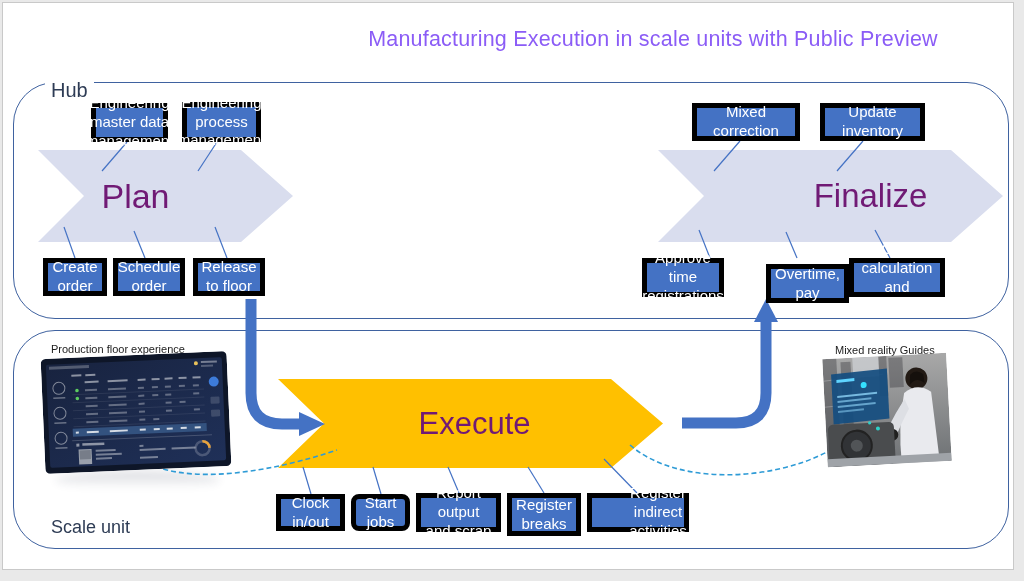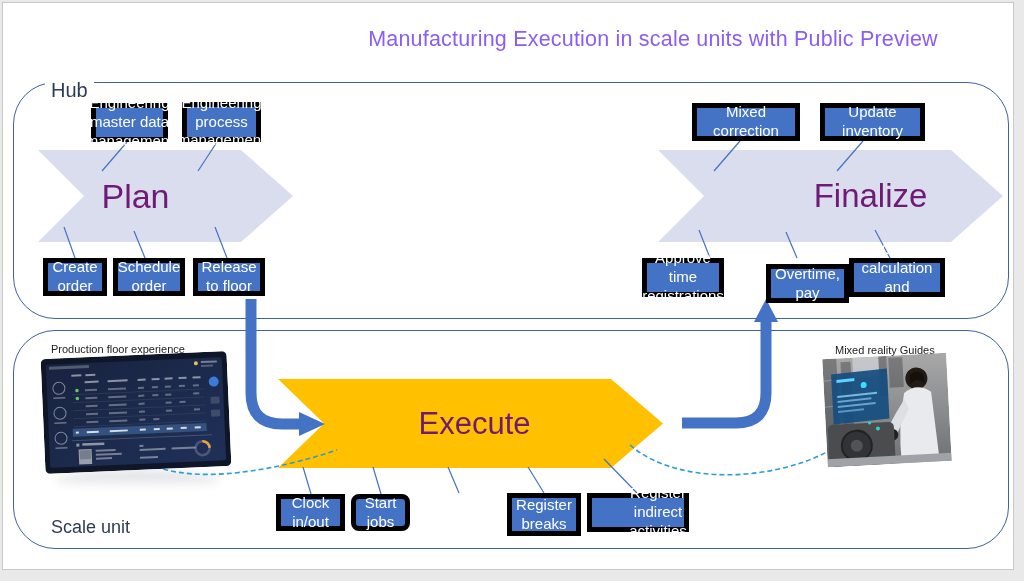--- a/index.html
+++ b/index.html
@@ -110,20 +110,21 @@
   <div class="bluebox" id="b-so" style="background:#4472C4">Schedule order</div>
   <div class="bluebox" id="b-rf" style="background:#4472C4">Release to floor</div>
   <div class="bluebox" id="b-tc" style="background:#4472C4">Mixed correction</div>
   <div class="bluebox" id="b-ui" style="background:#4472C4">Update inventory</div>
   <div class="bluebox" id="b-atr" style="background:#4472C4">Approve time registrations</div>
   <div class="bluebox" id="b-op" style="background:#4472C4">Overtime, pay</div>
   <div class="bluebox" id="b-cca" style="background:#4472C4">Cost calculation and accounting</div>
 
   <div class="bluebox" id="b-ci" style="background:#4472C4">Clock in/out</div>
   <div class="bluebox" id="b-sj" style="background:#4472C4">Start jobs</div>
+  <div class="bluebox" id="b-ro" style="background:#4472C4">Report output and scrap</div>
   <div class="bluebox" id="b-rb" style="background:#4472C4">Register breaks</div>
   <div class="bluebox" id="b-ri" style="background:#4472C4">Register indirect activities</div>
 
   <div class="caption" id="pf-caption">Production floor experience</div>
   <div class="caption" id="mr-caption">Mixed reality Guides</div>
 
   <div class="reflection"></div>
 
   <div class="mock" id="pf-img">
     <svg width="186" height="115" viewBox="0 0 186 115">

